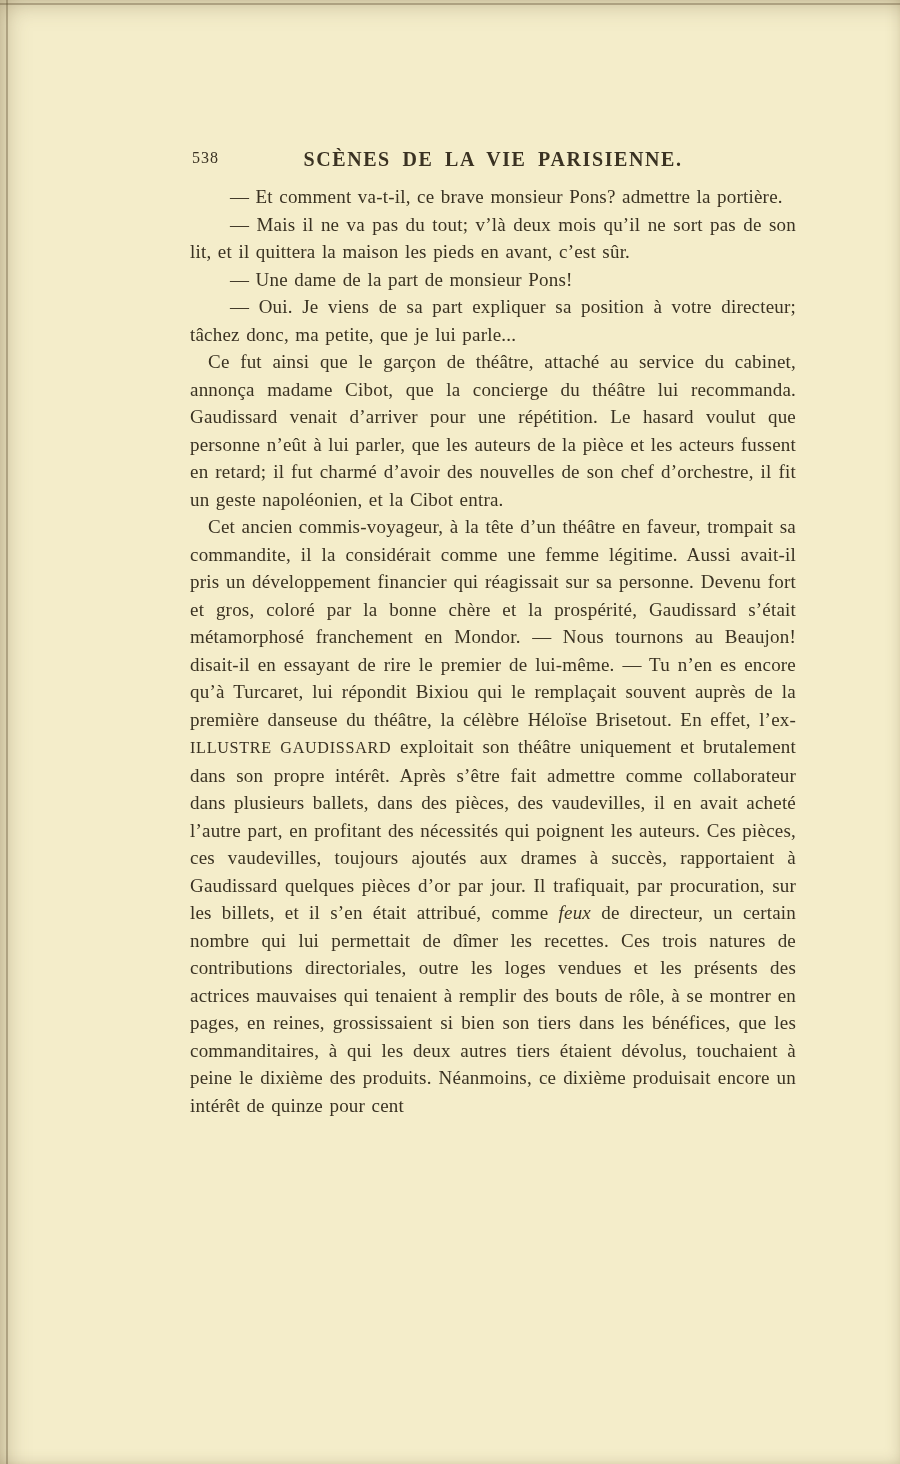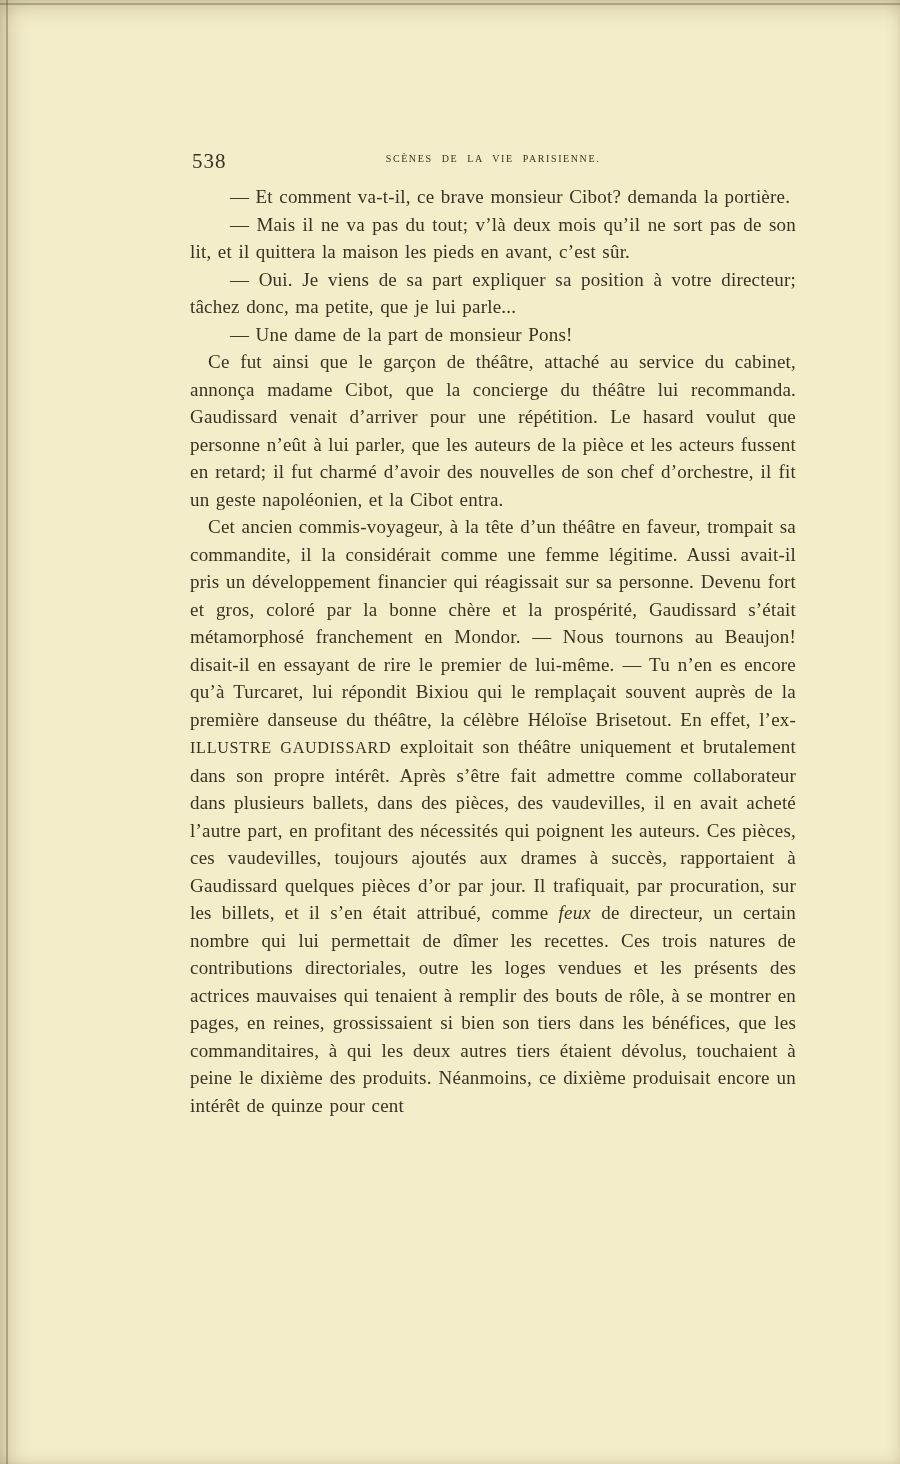--- a/index.html
+++ b/index.html
@@ -34,27 +34,27 @@
   .header {
     position: relative;
     height: 26px;
     margin-bottom: 9px;
     text-align: center;
   }
   .page-number {
     position: absolute;
     left: 2px;
     top: 1px;
-    font-size: 21px;
+    font-size: 16px;
     letter-spacing: 1px;
     text-align: right;
   }
   .running-title {
-    font-size: 10px;
-    font-weight: normal;
+    font-size: 20px;
+    font-weight: bold;
     letter-spacing: 1.6px;
     word-spacing: 5px;
     white-space: nowrap;
   }
   .para {
     margin: 0;
     font-size: 19px;
     line-height: 27.5px;
     text-align: justify;
     letter-spacing: 0.2px;
@@ -71,21 +71,21 @@
 <div class="page">
   <div class="edge edge-top"></div>
   <div class="edge edge-left"></div>
 
   <div class="content">
     <div class="header">
       <span class="page-number">538</span>
       <span class="running-title">SCÈNES DE LA VIE PARISIENNE.</span>
     </div>
     <div class="text-block">
-        <p class="para dialogue"><span>— Et comment va-t-il, ce brave monsieur Cibot? demanda la portière.</span></p>
+        <p class="para dialogue"><span>— Et comment va-t-il, ce brave monsieur Pons? admettre la portière.</span></p>
         <p class="para dialogue"><span>— Mais il ne va pas du tout; v’là deux mois qu’il ne sort pas de son lit, et il quittera la maison les pieds en avant, c’est sûr.</span></p>
+        <p class="para dialogue"><span>— Une dame de la part de monsieur Pons!</span></p>
         <p class="para dialogue"><span>— Oui. Je viens de sa part expliquer sa position à votre directeur; tâchez donc, ma petite, que je lui parle...</span></p>
-        <p class="para dialogue"><span>— Une dame de la part de monsieur Pons!</span></p>
         <p class="para prose"><span>Ce fut ainsi que le garçon de théâtre, attaché au service du cabinet, annonça madame Cibot, que la concierge du théâtre lui recommanda. Gaudissard venait d’arriver pour une répétition. Le hasard voulut que personne n’eût à lui parler, que les auteurs de la pièce et les acteurs fussent en retard; il fut charmé d’avoir des nouvelles de son chef d’orchestre, il fit un geste napoléonien, et la Cibot entra.</span></p>
         <p class="para prose"><span>Cet ancien commis-voyageur, à la tête d’un théâtre en faveur, trompait sa commandite, il la considérait comme une femme légitime. Aussi avait-il pris un développement financier qui réagissait sur sa personne. Devenu fort et gros, coloré par la bonne chère et la prospérité, Gaudissard s’était métamorphosé franchement en Mondor. — Nous tournons au Beaujon! disait-il en essayant de rire le premier de lui-même. — Tu n’en es encore qu’à Turcaret, lui répondit Bixiou qui le remplaçait souvent auprès de la première danseuse du théâtre, la célèbre Héloïse Brisetout. En effet, l’ex-</span><span class="smallcaps">ILLUSTRE GAUDISSARD</span><span> exploitait son théâtre uniquement et brutalement dans son propre intérêt. Après s’être fait admettre comme collaborateur dans plusieurs ballets, dans des pièces, des vaudevilles, il en avait acheté l’autre part, en profitant des nécessités qui poignent les auteurs. Ces pièces, ces vaudevilles, toujours ajoutés aux drames à succès, rapportaient à Gaudissard quelques pièces d’or par jour. Il trafiquait, par procuration, sur les billets, et il s’en était attribué, comme </span><span class="italic">feux</span><span> de directeur, un certain nombre qui lui permettait de dîmer les recettes. Ces trois natures de contributions directoriales, outre les loges vendues et les présents des actrices mauvaises qui tenaient à remplir des bouts de rôle, à se montrer en pages, en reines, grossissaient si bien son tiers dans les bénéfices, que les commanditaires, à qui les deux autres tiers étaient dévolus, touchaient à peine le dixième des produits. Néanmoins, ce dixième produisait encore un intérêt de quinze pour cent</span></p>
       </div>
   </div>
 </div>
 
 </body></html>

